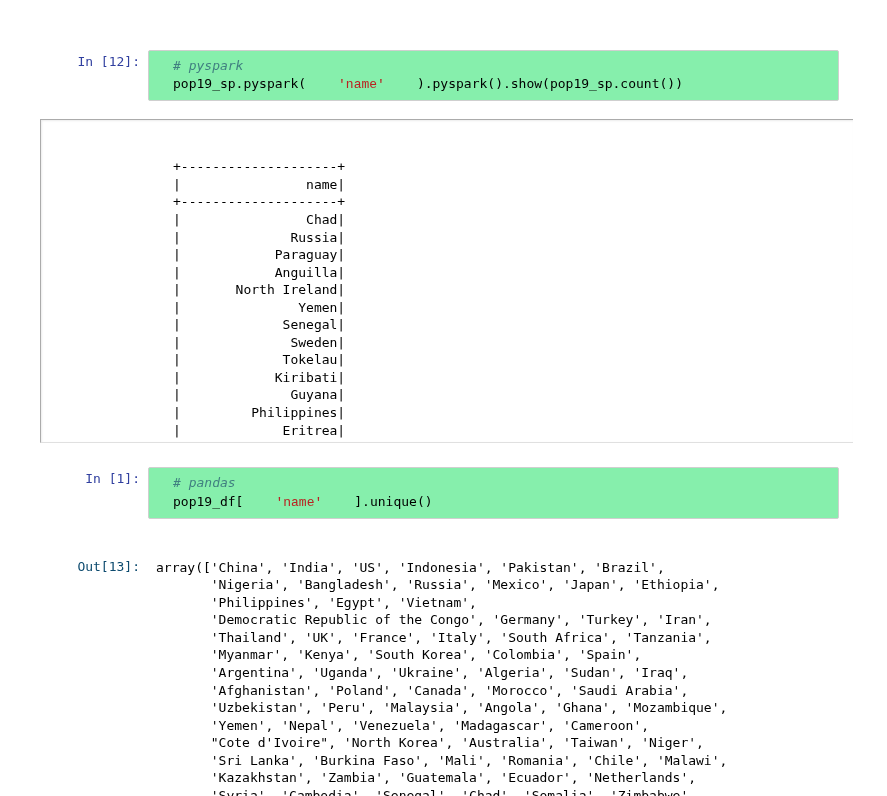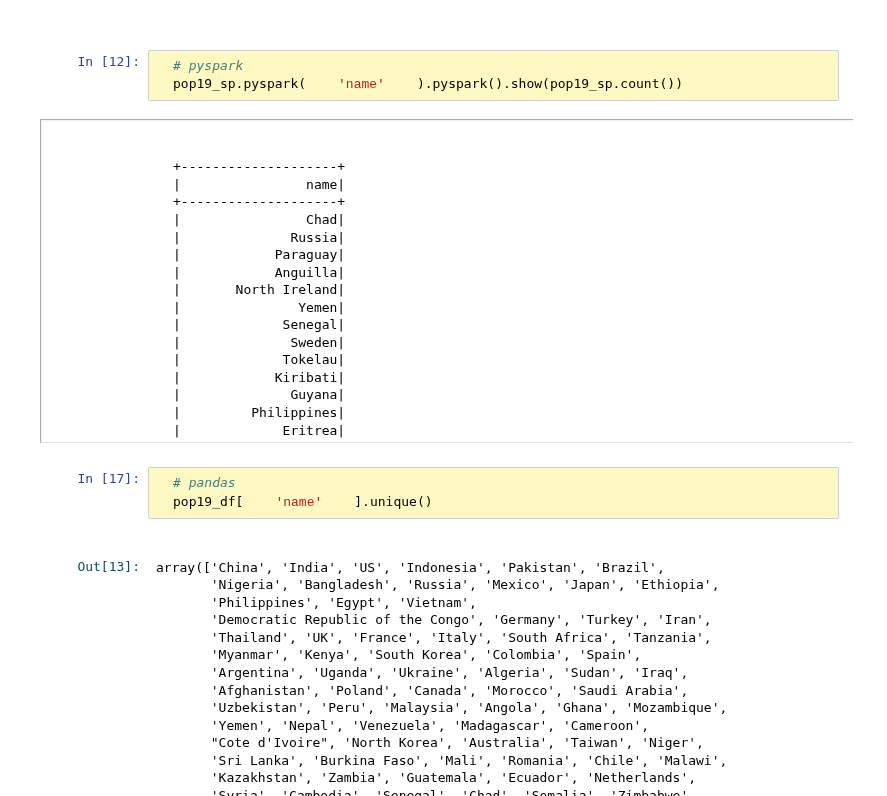--- a/index.html
+++ b/index.html
@@ -25,21 +25,21 @@
       flex-shrink: 0;
     }
     .prompt-in {
       color: #303F9F;
     }
     .prompt-out {
       color: #0c4a6e;
     }
     .code-cell {
       flex: 1;
-      background: #fef9c3;
+      background: #86efac;
       border: 1px solid #cfcfcf;
       border-radius: 2px;
       padding: 6px 8px;
       margin: 2px 0;
       font-family: Menlo, Consolas, monospace;
       line-height: 1.4;
     }
     .output-cell {
       flex: 1;
       padding: 6px 8px;
@@ -106,21 +106,21 @@
 |         Philippines|
 |             Eritrea|
 |            Djibouti|
 |               Tonga|
 |            Malaysia|
 |           Singapore|</div>
   </div>
 </div>
 
 <div class="cell" style="margin-top:6px;">
-  <div class="prompt prompt-in">In [17]:</div>
+  <div class="prompt prompt-in">In [1]:</div>
   <div class="code-cell">
     <span class="comment"># pandas</span><br>
     <span>pop19_df[</span><span class="string">'name'</span><span>].unique()</span>
   </div>
 </div>
 
 <div class="cell">
   <div class="prompt prompt-out">Out[13]:</div>
   <div class="output-cell">array(['China', 'India', 'US', 'Indonesia', 'Pakistan', 'Brazil',
        'Nigeria', 'Bangladesh', 'Russia', 'Mexico', 'Japan', 'Ethiopia',

